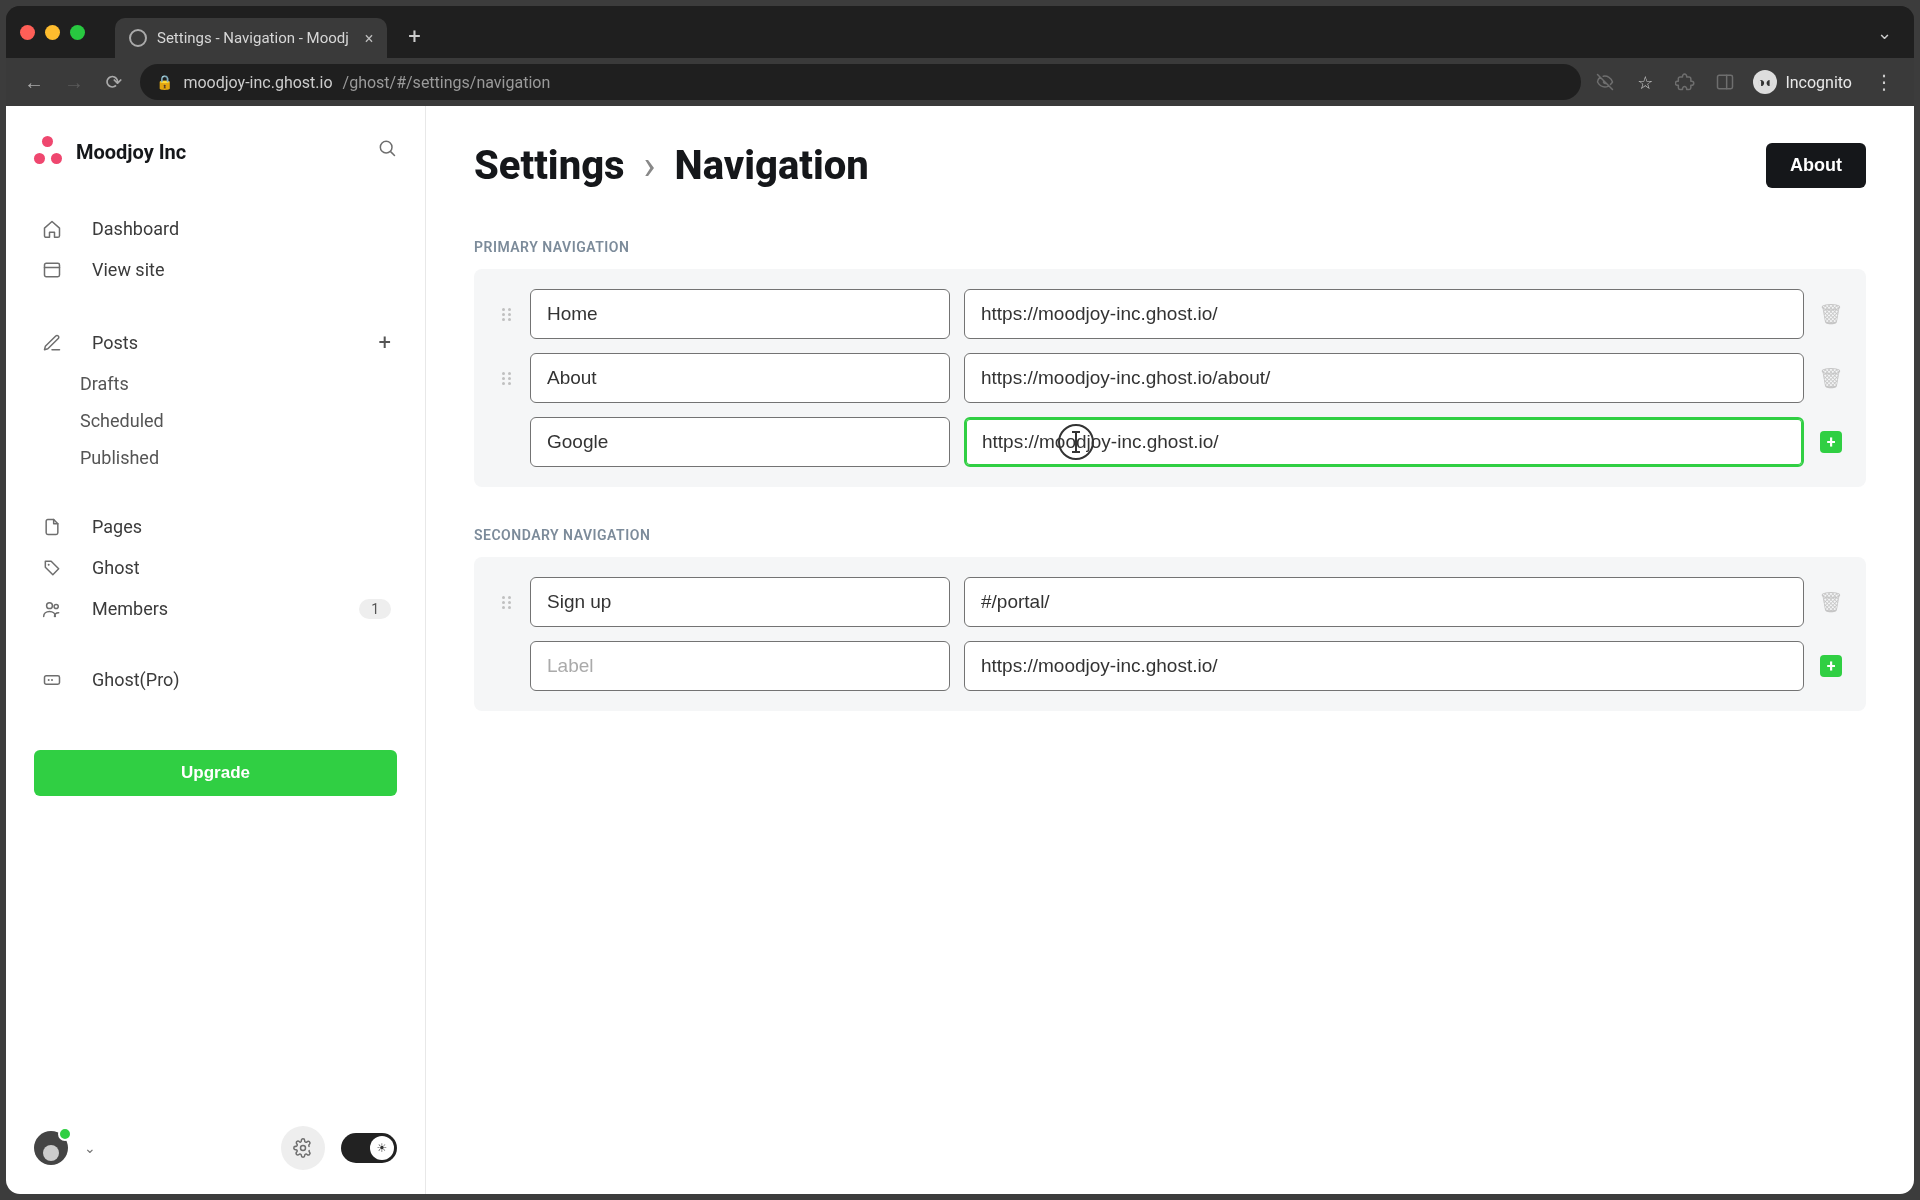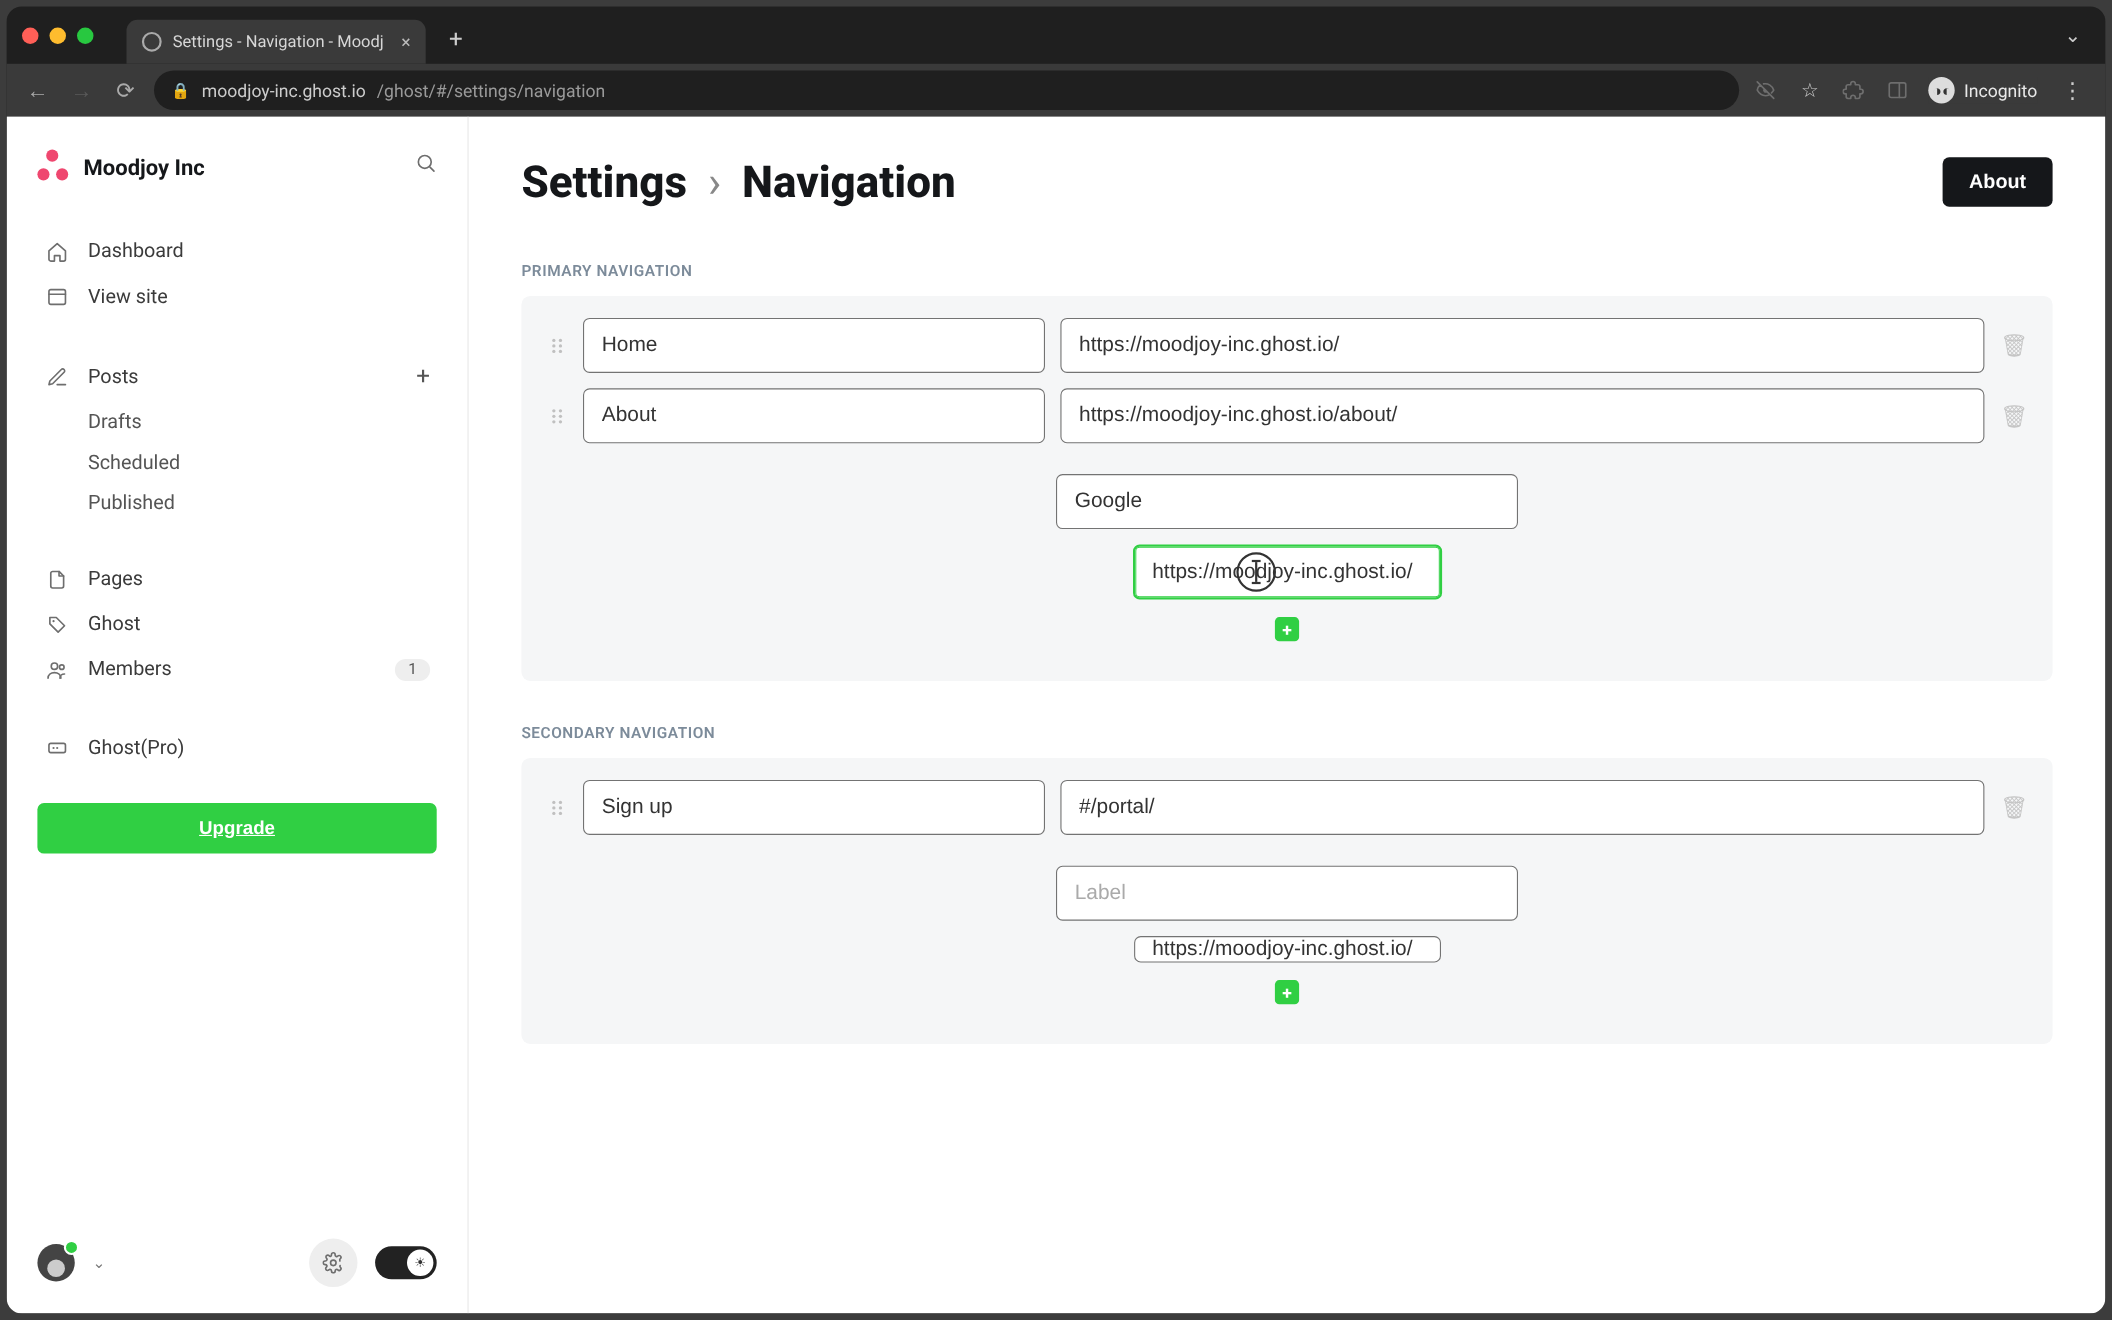--- a/index.html
+++ b/index.html
@@ -127,41 +127,41 @@
     position:absolute; width:11px;height:11px;border-radius:50%;background:#ef476f;
   }
   .brand-logo .d1{top:0;left:8px;}
   .brand-logo .d2{bottom:0;left:0;}
   .brand-logo .d3{bottom:0;right:0;}
   .brand-name { font-weight:700; font-size:20px; color:#15171a;}
   .search-ico { color:#555; }
 
   .nav-group { margin-bottom: 30px; }
   .nav-item {
-    display:flex; align-items:center; gap:16px;
+    display:flex; align-items:center; gap:28px;
     padding: 10px 6px;
     font-size:18px; color:#3b3b3b; cursor:pointer;
     border-radius:6px;
     position:relative;
   }
   .nav-item .ico { width:24px; display:flex; justify-content:center; color:#666;}
   .nav-item .plus-right { margin-left:auto; color:#555; font-size:22px;}
   .nav-item .badge-right {
     margin-left:auto; background:#eee; color:#555; border-radius:14px; padding:2px 12px; font-size:14px;
   }
   .sub-item {
     padding: 8px 6px 8px 46px;
     font-size:18px; color:#555; cursor:pointer;
   }
 
   .upgrade-btn {
+    margin-top:20px;
     background:#30cf43; color:#fff; font-weight:600;
     border:none; border-radius:6px; height:46px; font-size:17px; cursor:pointer;
     width:100%;
-    text-decoration:underline;
   }
 
   .sidebar-bottom {
     position:absolute; bottom:24px; left:28px; right:28px;
     display:flex; align-items:center; gap:16px;
   }
   .avatar-wrap { position:relative; }
   .avatar {
     width:34px;height:34px;border-radius:50%;background:#444;
     display:flex;align-items:flex-end;justify-content:center;overflow:hidden;
@@ -209,21 +209,21 @@
   .section-label {
     font-size:14px; font-weight:600; letter-spacing:0.5px; color:#7c8b9a;
     text-transform:uppercase; margin-bottom:14px;
   }
   .nav-panel {
     background:#f5f6f7; border-radius:8px; padding:20px 22px; margin-bottom:40px;
   }
   .nav-row {
     display:flex; align-items:center; gap:14px; margin-bottom:14px;
   }
-  .nav-row:last-child{margin-bottom:14px;flex-direction:column;}
+  .nav-row:last-child{margin-bottom:0;}
   .drag-handle {
     width:20px; color:#bbb; display:flex; flex-direction:column; gap:2px; cursor:grab;
     align-items:center;
   }
   .drag-handle .dotrow{display:flex;gap:3px;}
   .drag-handle .dotrow span{width:3px;height:3px;background:#c0c0c0;border-radius:50%;}
   .drag-spacer{width:20px;}
   .nav-input {
     height:50px; border:1px solid #737373; border-radius:6px; background:#fff;
     padding:0 16px; font-size:19px; color:#333;

